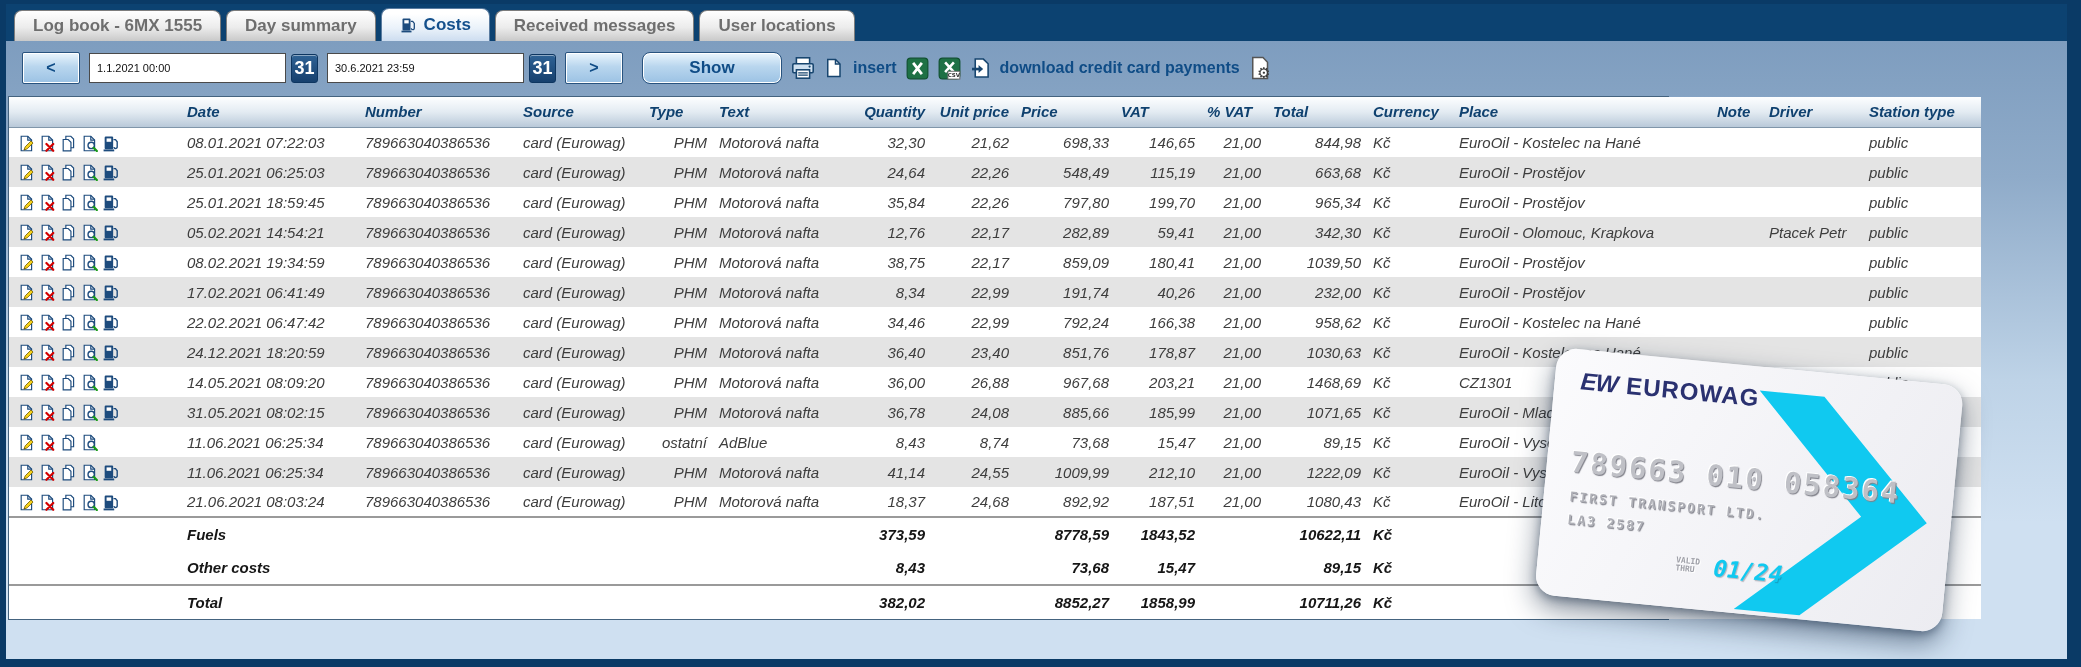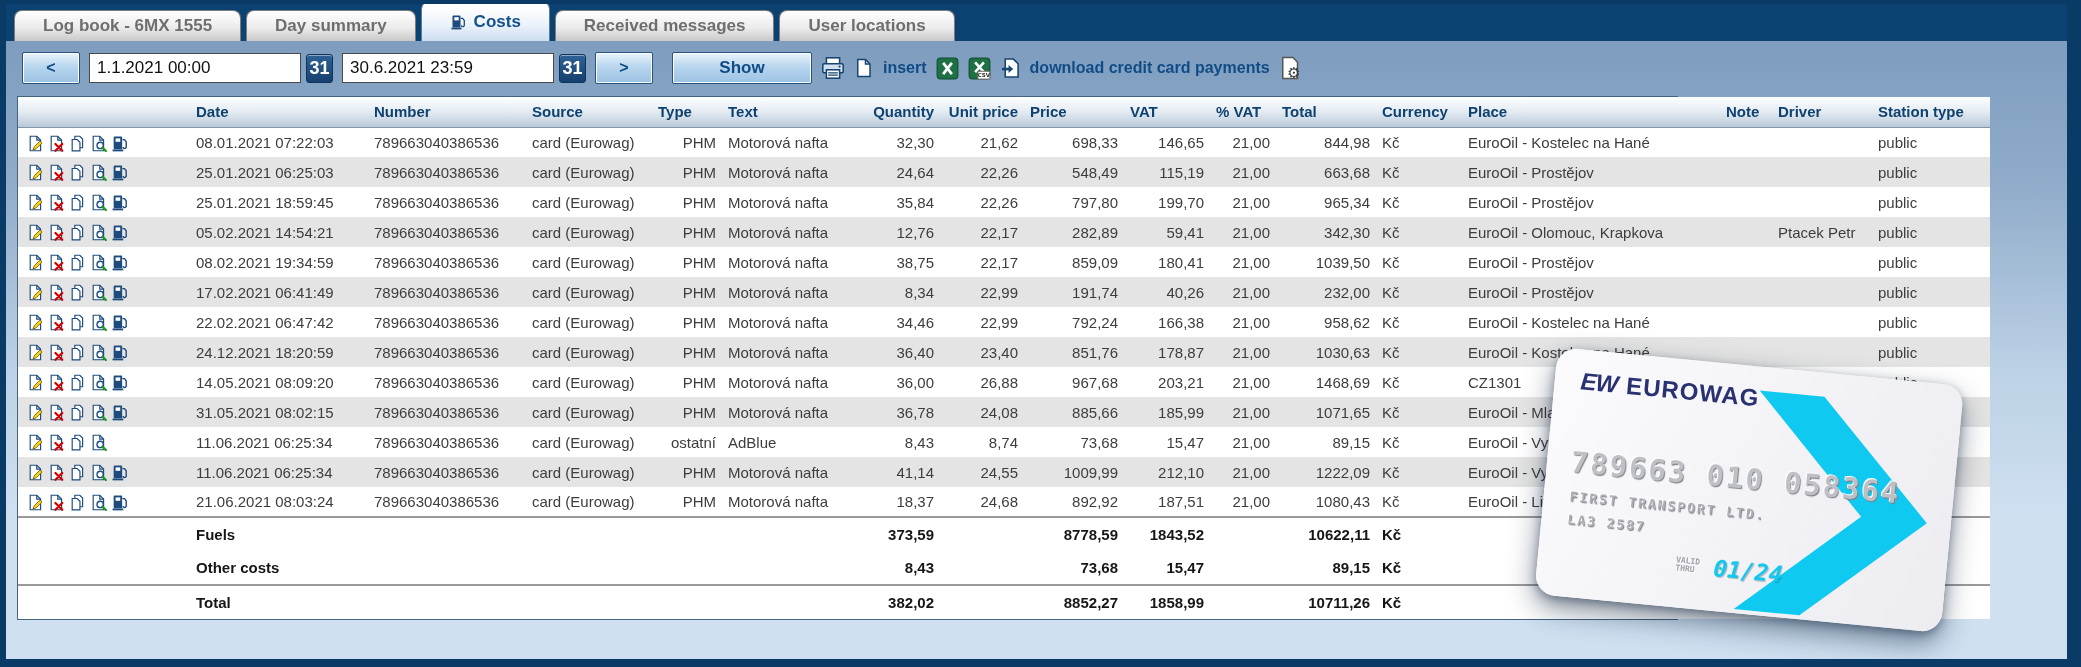--- a/index.html
+++ b/index.html
@@ -13,30 +13,30 @@
     border-top:4px solid #0a3a66; border-bottom:8px solid #0a3a66;
     overflow:hidden;
   }
 
   
   .tabbar {
     height:37px; background:#0c4271;
     display:flex; align-items:flex-end; padding-left:8px; gap:5px;
   }
   .tab {
-    height:31px; padding:0 28px;
+    height:31px; padding:0 18px;
     display:flex; align-items:center; gap:8px;
     background:linear-gradient(#ffffff, #ececec 55%, #c9c9c9);
     border:1px solid #7d7d7d; border-bottom:none;
     border-radius:8px 8px 0 0;
     color:#6e6e6e; font-weight:bold; font-size:17px;
     cursor:pointer; white-space:nowrap;
   }
   .tab.active {
-    height:40px;
+    height:33px;
     background:linear-gradient(#ffffff 15%, #eaf2fa 60%, #cdddf0);
     color:#14508c; border-color:#5a7ca0;
   }
   .tab .tab-pump { display:inline-flex; width:16px; height:16px; }
   .tab .tab-pump svg { width:100%; height:100%; }
 
   
   .main {
     position:relative; height:618px;
     background:linear-gradient(180deg, #7e9dbf 0%, #8fabc9 22%, #bed3e7 55%, #cfe0f1 78%, #cfe0f1 100%);
@@ -49,51 +49,51 @@
   }
   .nav-btn {
     width:58px; height:32px;
     background:linear-gradient(#eaf5fd, #b9d6ee 45%, #9bc2e4);
     border:1px solid #28537f; border-radius:2px;
     color:#0f4c86; font-weight:bold; font-size:16px;
     font-family:"Liberation Sans", sans-serif; cursor:pointer;
     box-shadow:inset 0 0 0 1px #ffffff;
   }
   .date-input {
-    width:212px; height:30px; background:#fff;
-    border:1px solid #4a4a4a; font-size:17px; padding:4px 7px;
+    width:197px; height:30px; background:#fff;
+    border:1px solid #4a4a4a; font-size:11px; padding:4px 7px;
     color:#101010; font-family:"Liberation Sans", sans-serif;
   }
   .cal-btn {
     width:27px; height:29px; margin-left:-4px;
     background:linear-gradient(#2f6295, #16406e);
     border:1px solid #0d3560; border-radius:3px;
     color:#fff; font-weight:bold; font-size:18px;
     font-family:"Liberation Sans", sans-serif; cursor:pointer;
     box-shadow:inset 0 1px 0 rgba(255,255,255,.45);
   }
   .show-btn {
     width:140px; height:32px; margin-left:10px;
     background:linear-gradient(#eaf5fd, #b9d6ee 45%, #9bc2e4);
-    border:1px solid #28537f; border-radius:2px;
+    border:1px solid #28537f; border-radius:8px;
     color:#0f4c86; font-weight:bold; font-size:17px;
     font-family:"Liberation Sans", sans-serif; cursor:pointer;
     box-shadow:inset 0 0 0 1px #ffffff;
   }
   .tbicon { display:inline-flex; cursor:pointer; align-items:center; }
   .tbicon svg { display:block; }
   .tblabel {
     color:#0f4c86; font-weight:bold; font-size:16px; cursor:pointer; white-space:nowrap;
   }
   .sp-l { }
 
   
   .table-wrap {
-    position:absolute; left:11px; top:55px; width:1661px;
-    background:#fff; border:1px solid #44637f;
+    position:absolute; left:2px; top:55px; width:1661px;
+    background:#fff; border:1px solid #44637f;font-style:italic;
   }
   table { width:100%; border-collapse:collapse; table-layout:fixed; font-size:15px; color:#3d3d3d; }
   thead th {
     height:30px; padding:0 6px;
     background:linear-gradient(#fdfeff, #e3ebf2 50%, #b9c9d9);
     color:#0f416f; font-weight:bold; font-size:15px; text-align:left;
     border-bottom:1px solid #8096aa; white-space:nowrap; overflow:hidden;
   }
   tbody td { height:30px; padding:0 6px; white-space:nowrap; overflow:hidden; }
   tr.odd  td { background:#ffffff; }

